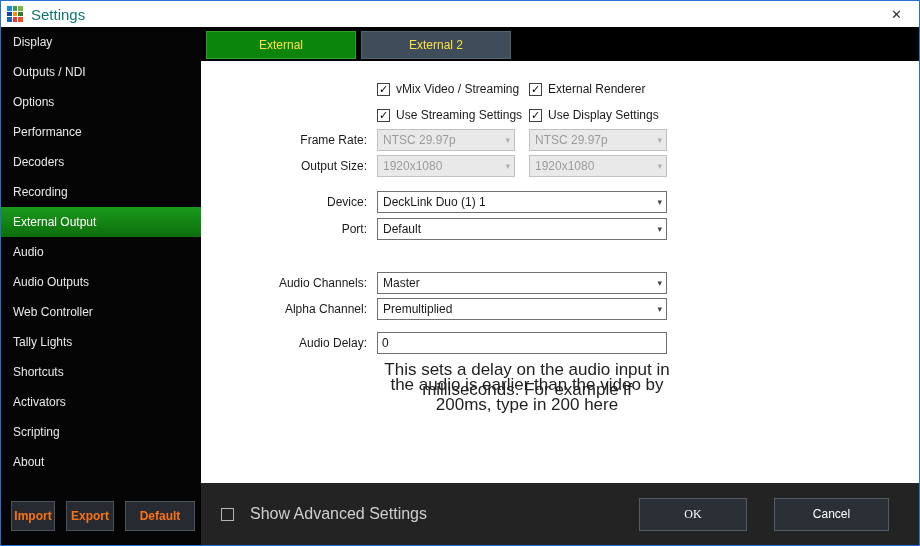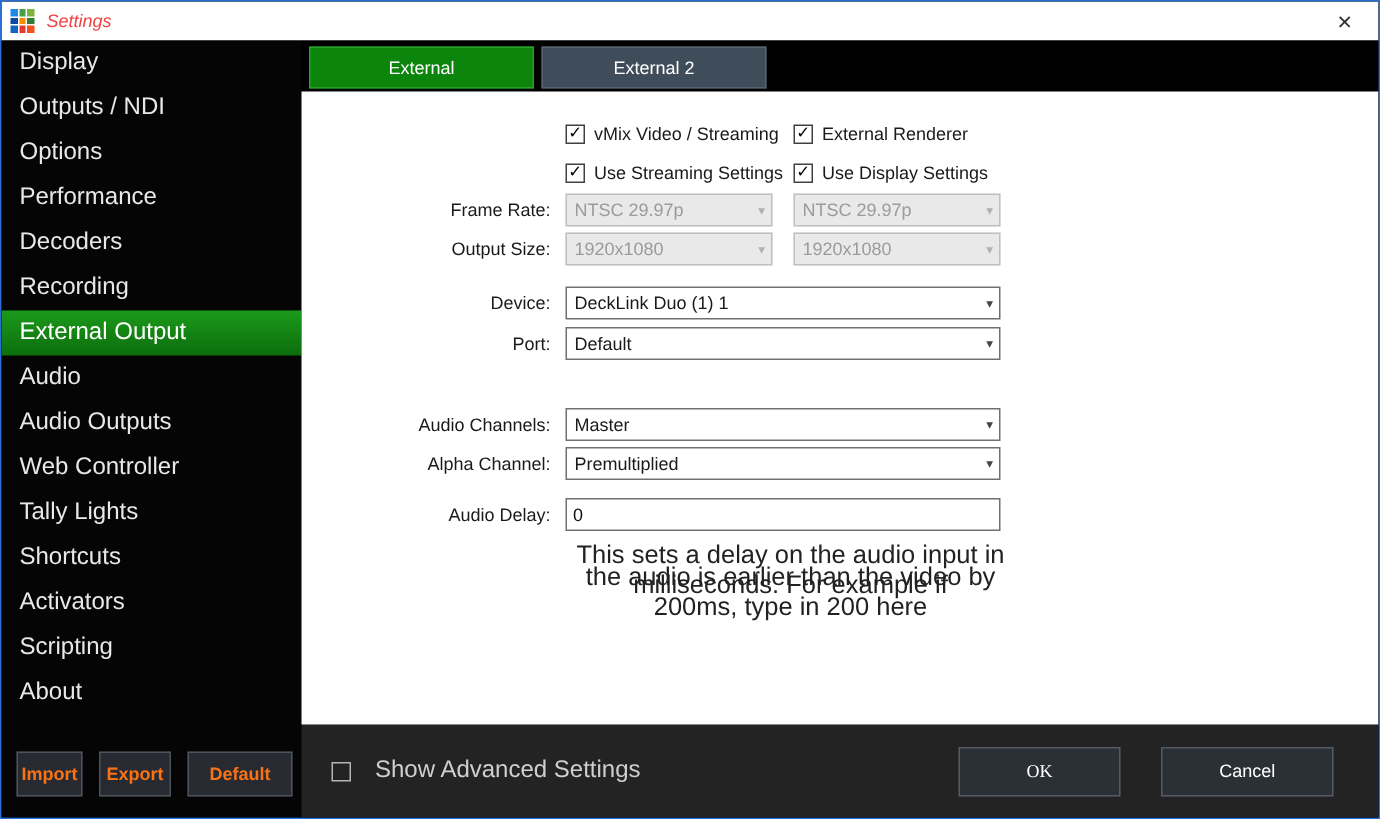--- a/index.html
+++ b/index.html
@@ -11,40 +11,40 @@
     overflow: hidden;
   }
 
   
   .titlebar { height: 26px; background: #fff; display: flex; align-items: center; padding-left: 6px; }
   .logo { width: 16px; height: 16px; display: grid; grid-template-columns: repeat(3,1fr); grid-template-rows: repeat(3,1fr); gap: 1px; }
   .logo span { display: block; }
   .logo span:nth-child(1){background:#1e88e5}.logo span:nth-child(2){background:#43a047}.logo span:nth-child(3){background:#7cb342}
   .logo span:nth-child(4){background:#0d47a1}.logo span:nth-child(5){background:#fb8c00}.logo span:nth-child(6){background:#2e7d32}
   .logo span:nth-child(7){background:#1565c0}.logo span:nth-child(8){background:#e53935}.logo span:nth-child(9){background:#f4511e}
-  .title-text { font-size: 12px; margin-left: 8px; color: #ef4444; font-style: italic; }
+  .title-text { font-size: 15px; margin-left: 8px; color: #0f766e; }
   .close-btn { margin-left: auto; width: 45px; height: 26px; display: flex; align-items: center; justify-content: center; font-size: 13px; color: #333; cursor: default; }
 
   
   .main-row { display: flex; height: 518px; }
 
   
   .sidebar { width: 200px; background: #050505; display: flex; flex-direction: column; flex-shrink: 0; }
-  .side-item { height: 30px; line-height: 30px; padding-left: 12px; color: #e8e8e8; font-size: 16px; cursor: default; white-space: nowrap; }
+  .side-item { height: 30px; line-height: 30px; padding-left: 12px; color: #e8e8e8; font-size: 12px; cursor: default; white-space: nowrap; }
   .side-item.selected { background: linear-gradient(180deg,#1b9a1b,#0c6e0c); color: #fff; }
   .side-footer { margin-top: auto; display: flex; gap: 11px; padding: 0 0 14px 10px; }
   .side-btn { height: 30px; background: #272b31; border: 1px solid #4d535b; color: #f97316; font-weight: bold; font-size: 12px; font-family: inherit; cursor: default; }
   .side-btn.import { width: 44px; }
   .side-btn.export { width: 48px; }
   .side-btn.default { width: 70px; }
 
   
   .main-col { flex: 1; display: flex; flex-direction: column; background: #000; }
   .tab-row { height: 34px; display: flex; gap: 5px; padding: 4px 0 0 5px; }
-  .tab { width: 150px; height: 28px; display: flex; align-items: center; justify-content: center; font-size: 12px; color: #ffffff; background: #3f4c59; border: 1px solid #55626f; cursor: default; }
+  .tab { width: 150px; height: 28px; display: flex; align-items: center; justify-content: center; font-size: 12px; color: #fde047; background: #3f4c59; border: 1px solid #55626f; cursor: default; }
   .tab.active { background: #0c850c; border-color: #2ba02b; }
 
   
   .content { height: 422px; background: #fff; position: relative; font-size: 12px; color: #1a1a1a; }
   .flabel { position: absolute; left: 0; width: 166px; text-align: right; height: 22px; line-height: 22px; color: #1a1a1a; }
 
   .cb { position: absolute; display: flex; align-items: center; gap: 6px; height: 16px; cursor: default; }
   .cb-box { width: 13px; height: 13px; border: 1px solid #404040; background: #fff; font-size: 11px; line-height: 11px; display: flex; align-items: center; justify-content: center; color: #000; flex-shrink: 0; }
   .cb-box.dark { background: transparent; border-color: #b5b5b5; color: transparent; }
 

